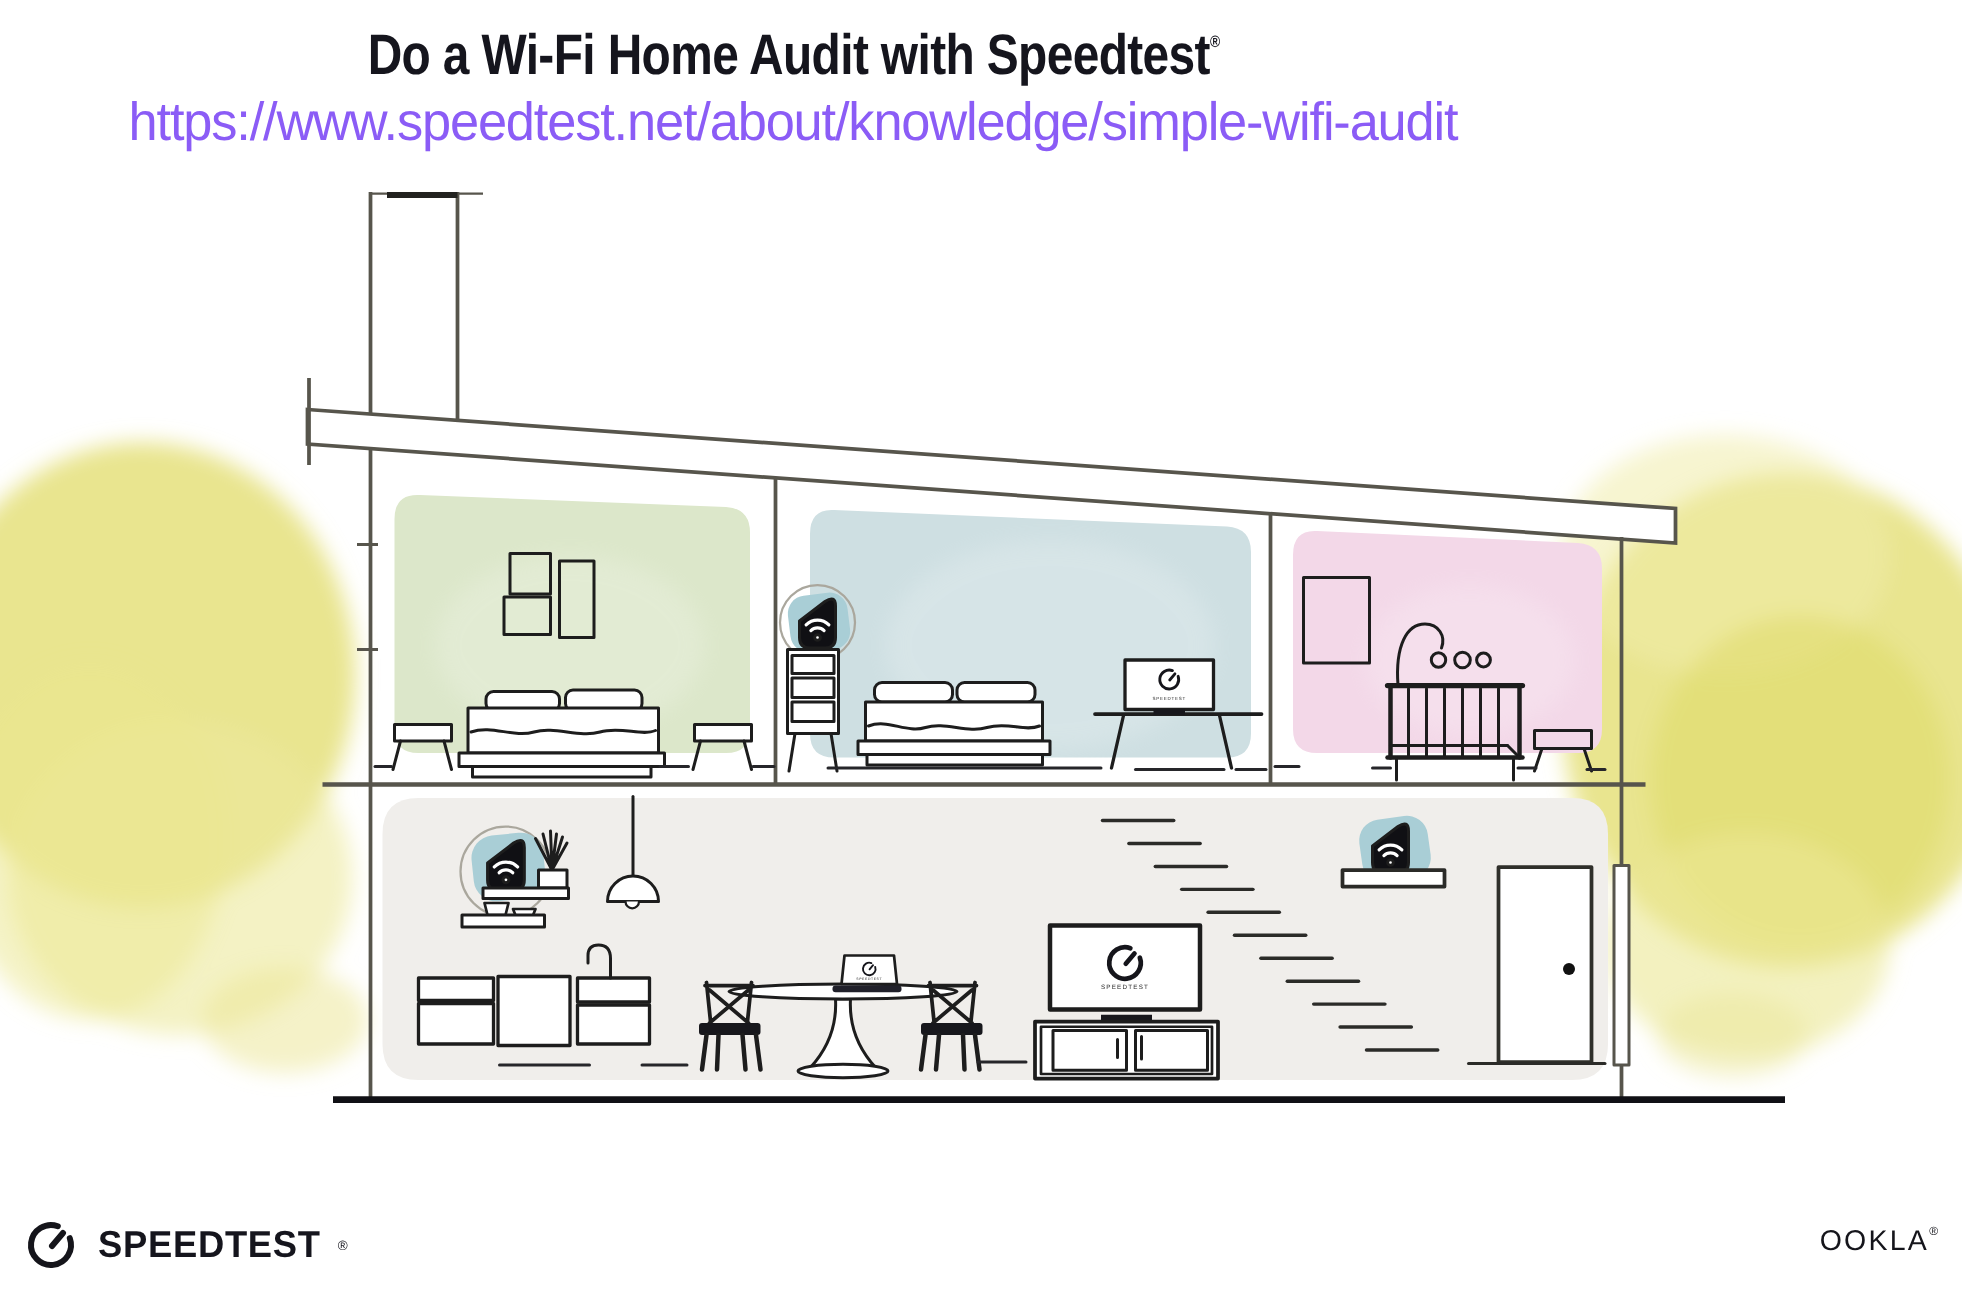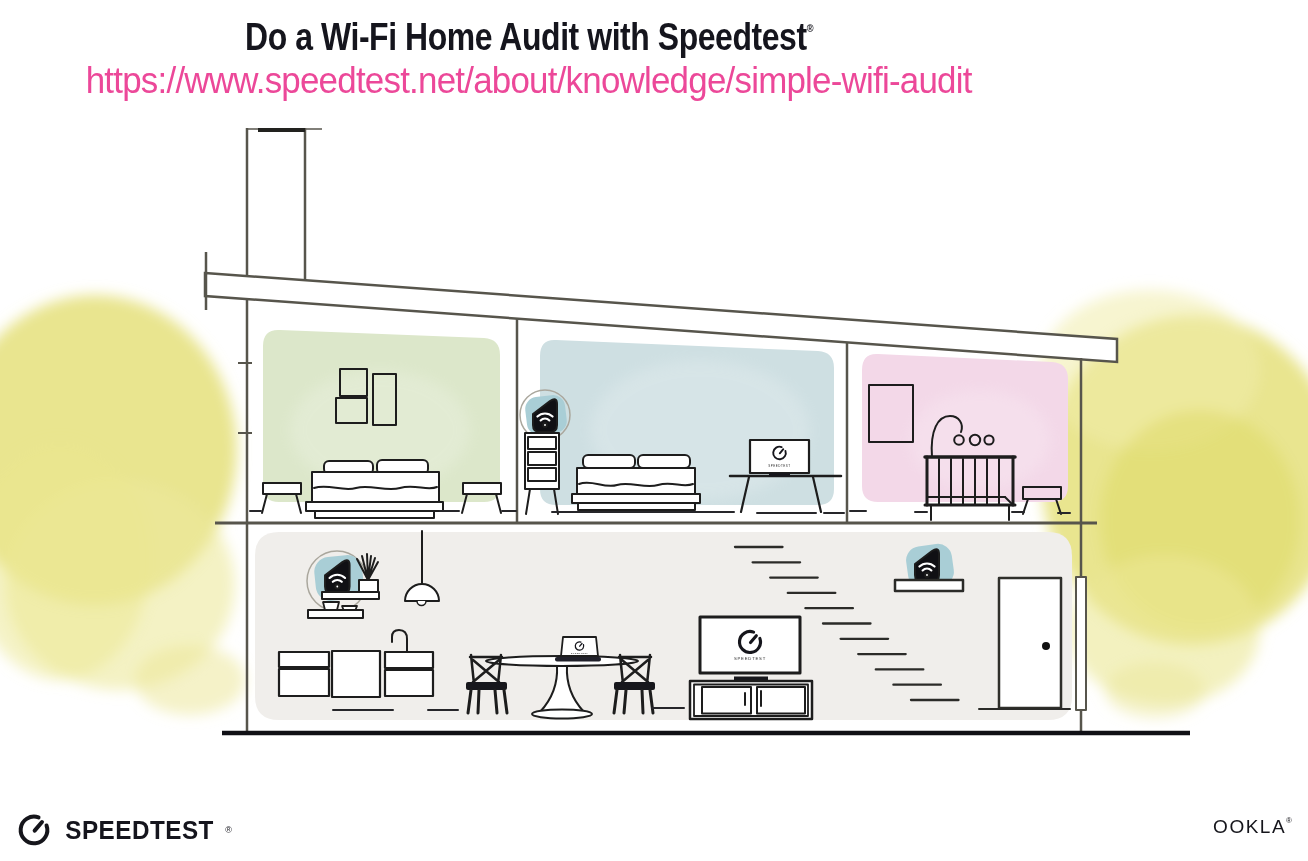--- a/index.html
+++ b/index.html
@@ -5,21 +5,21 @@
   html,body{margin:0;padding:0;}
   body{
     width:1308px;height:861px;position:relative;overflow:hidden;background:#ffffff;
     font-family:"Liberation Sans",sans-serif;
   }
   #scene{position:absolute;left:0;top:0;width:1308px;height:861px;}
   .header{position:absolute;top:0;left:0;width:1058px;text-align:center;z-index:5;}
   .title{margin:16px 0 0;font-size:38px;font-weight:700;color:#15151d;white-space:nowrap;}
   .title .tscale{display:inline-block;transform:scaleX(0.84);transform-origin:center;letter-spacing:-0.5px;}
   .title sup{font-size:11px;font-weight:700;vertical-align:18px;}
-  .url{margin-top:1px;font-size:36px;font-weight:400;color:#ec4899;white-space:nowrap;}
+  .url{margin-top:1px;font-size:36px;font-weight:400;color:#8b5cf6;white-space:nowrap;}
   .url .tscale{display:inline-block;transform:scaleX(0.97);transform-origin:center;letter-spacing:-0.8px;}
   .footer-left{position:absolute;left:14px;top:810px;display:flex;align-items:center;gap:9px;z-index:5;}
   .footer-left .wordmark{font-size:25px;font-weight:700;letter-spacing:0.5px;color:#15151d;display:inline-block;transform:scaleX(0.97);}
   .footer-left sup{font-size:9px;vertical-align:12px;color:#15151d;}
   .footer-right{position:absolute;right:16px;top:816px;z-index:5;}
   .footer-right .ookla{font-size:19px;font-weight:400;letter-spacing:1.5px;color:#15151b;}
   .footer-right sup{font-size:8px;vertical-align:10px;color:#15151b;}
 </style>
 </head>
 <body>

